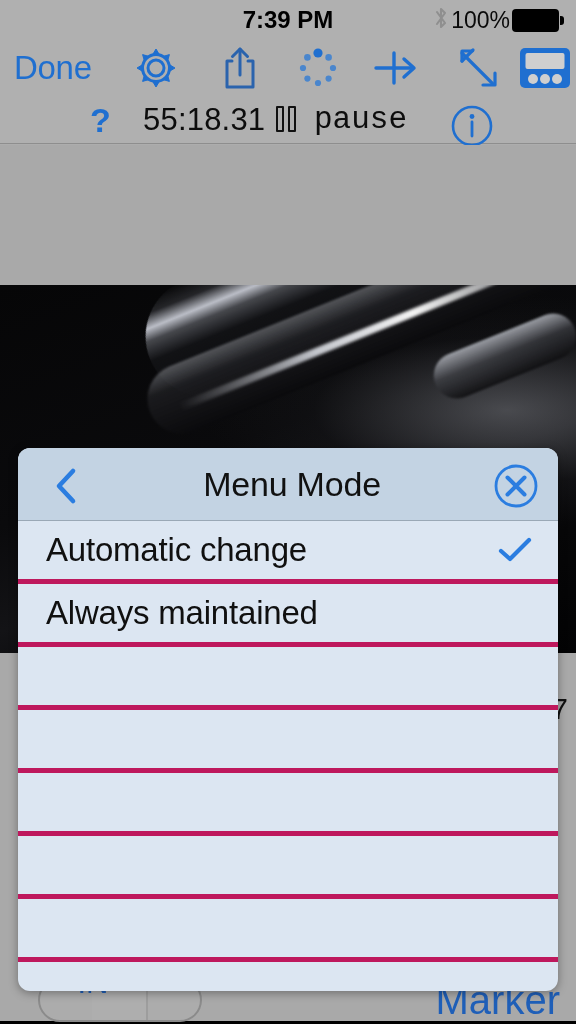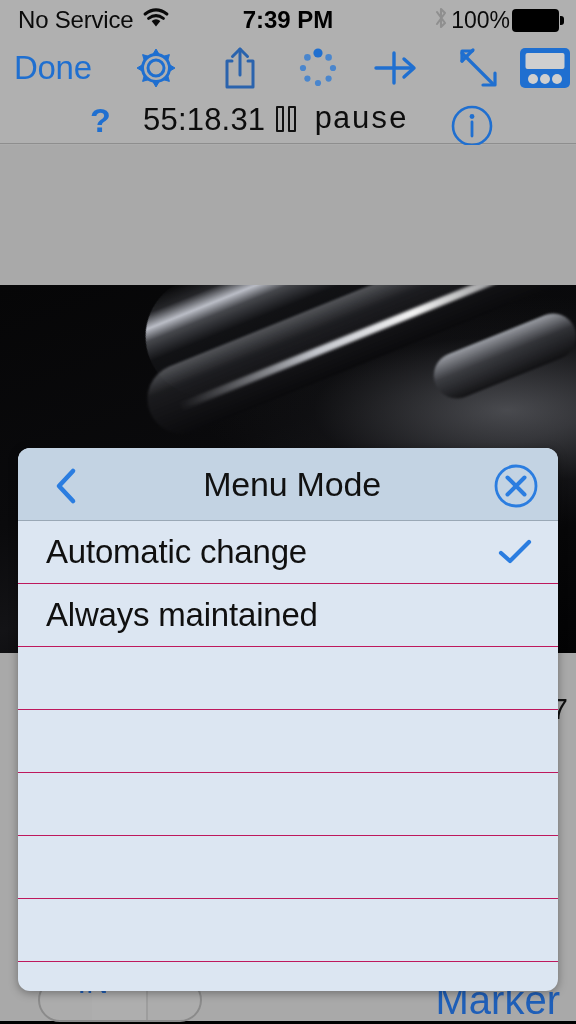--- a/index.html
+++ b/index.html
@@ -230,49 +230,39 @@
     position:absolute; right:18px; top:14px;
     width:48px; height:48px;
     display:flex; align-items:center; justify-content:center;
   }
   .dlg-list { position:relative; }
   .dlg-row {
     position:relative;
     height:63px;
     display:flex; align-items:center;
     padding-left:28px; padding-right:26px;
-    border-bottom:1px solid #be185d;
+    border-bottom:5px solid #be185d;
   }
   .dlg-row .row-label {
     font-size:33px; color:#101010; letter-spacing:-0.2px;
   }
   .dlg-row .check {
     position:absolute; right:26px; top:50%;
     transform:translateY(-50%);
     width:34px; height:34px;
     display:flex; align-items:center; justify-content:center;
   }
   .dlg-row.empty { height:63px; }
 </style>
 </head>
 <body>
 
 <div id="screen">
 
   <div class="statusbar">
-    <div class="sb-left">
-      <span class="sb-carrier">No Service</span>
-      <span>
-        <svg width="28" height="22" viewBox="0 0 28 22">
-          <path d="M14 19.5 L9.6 13.9 Q14 10.6 18.4 13.9 Z" fill="#0a0a0a"></path>
-          <path d="M3.2 7.0 Q14 -1.2 24.8 7.0" stroke="#0a0a0a" stroke-width="3.1" fill="none" stroke-linecap="round"></path>
-          <path d="M6.6 11.4 Q14 5.9 21.4 11.4" stroke="#0a0a0a" stroke-width="3.0" fill="none" stroke-linecap="round"></path>
-        </svg>
-      </span>
-    </div>
     <div class="sb-center">7:39 PM</div>
     <div class="sb-right">
       <span>
         <svg width="16" height="26" viewBox="0 0 16 26">
           <path d="M4 7 L12 18 L8 22 L8 4 L12 8 L4 19" stroke="#8f8f8f" stroke-width="2.1" fill="none" stroke-linejoin="round" stroke-linecap="round"></path>
         </svg>
       </span>
       <span class="sb-batt-text">100%</span>
       <span class="battery">
         <span class="body"></span>

